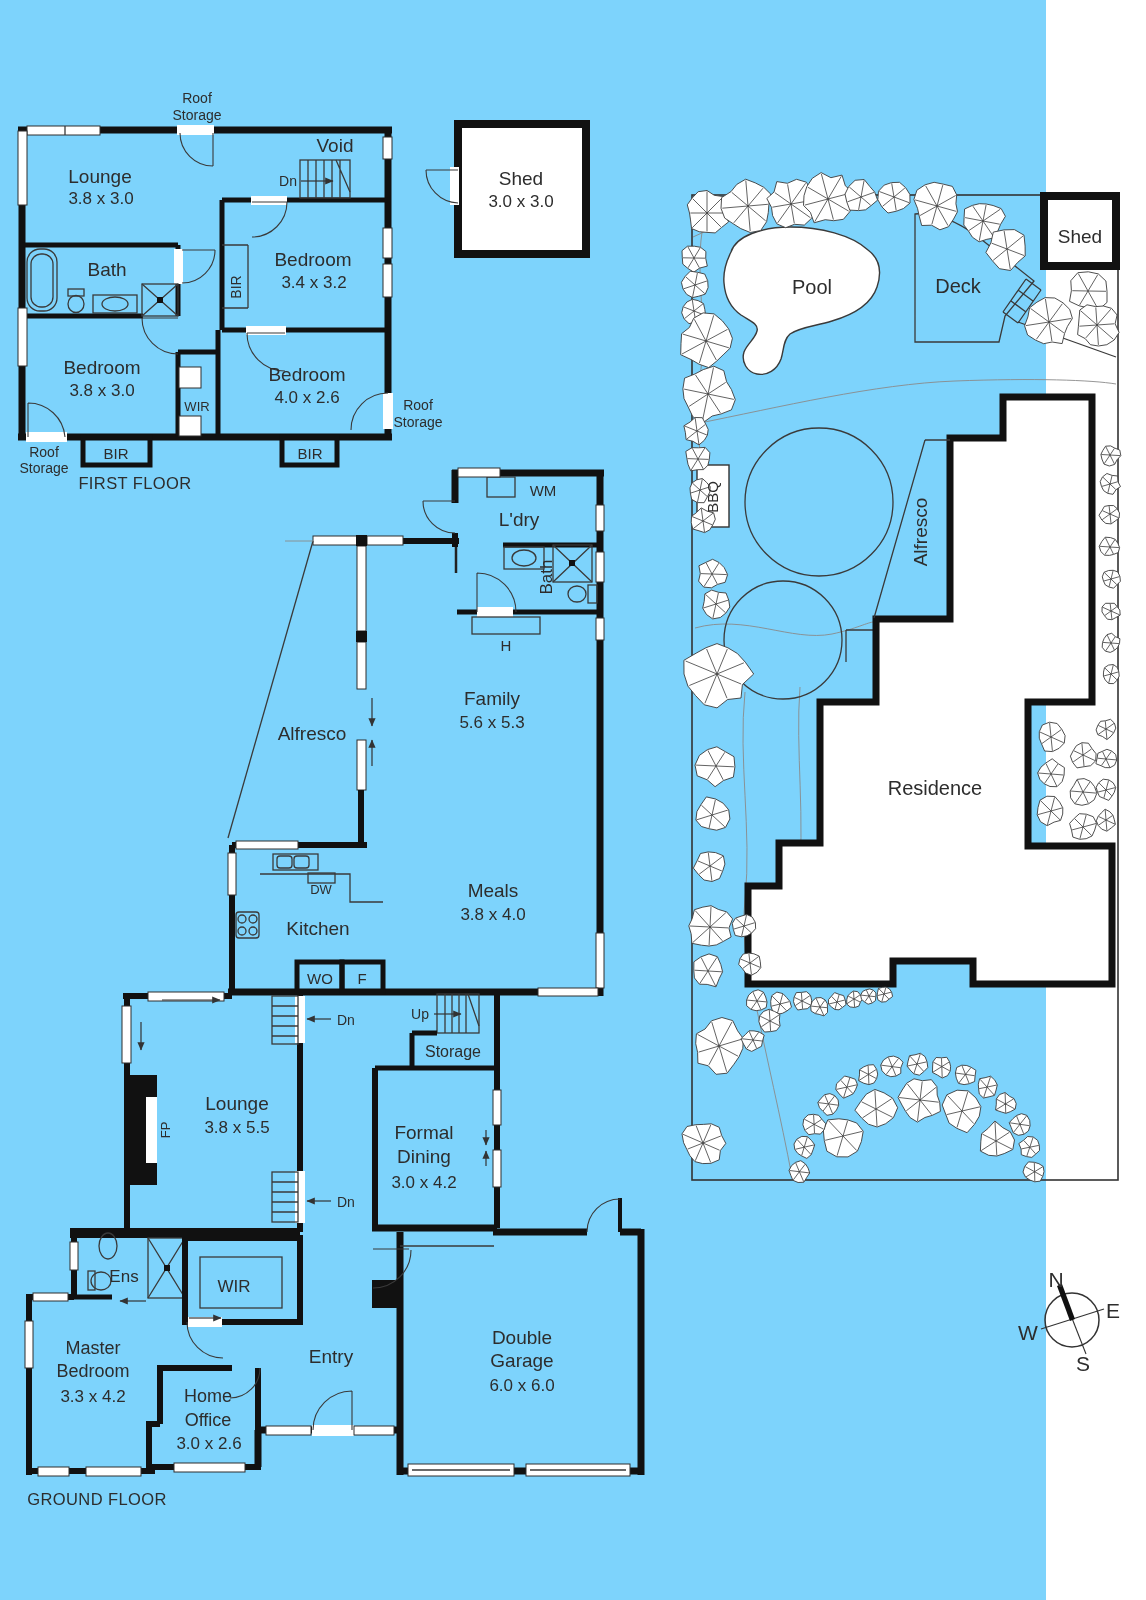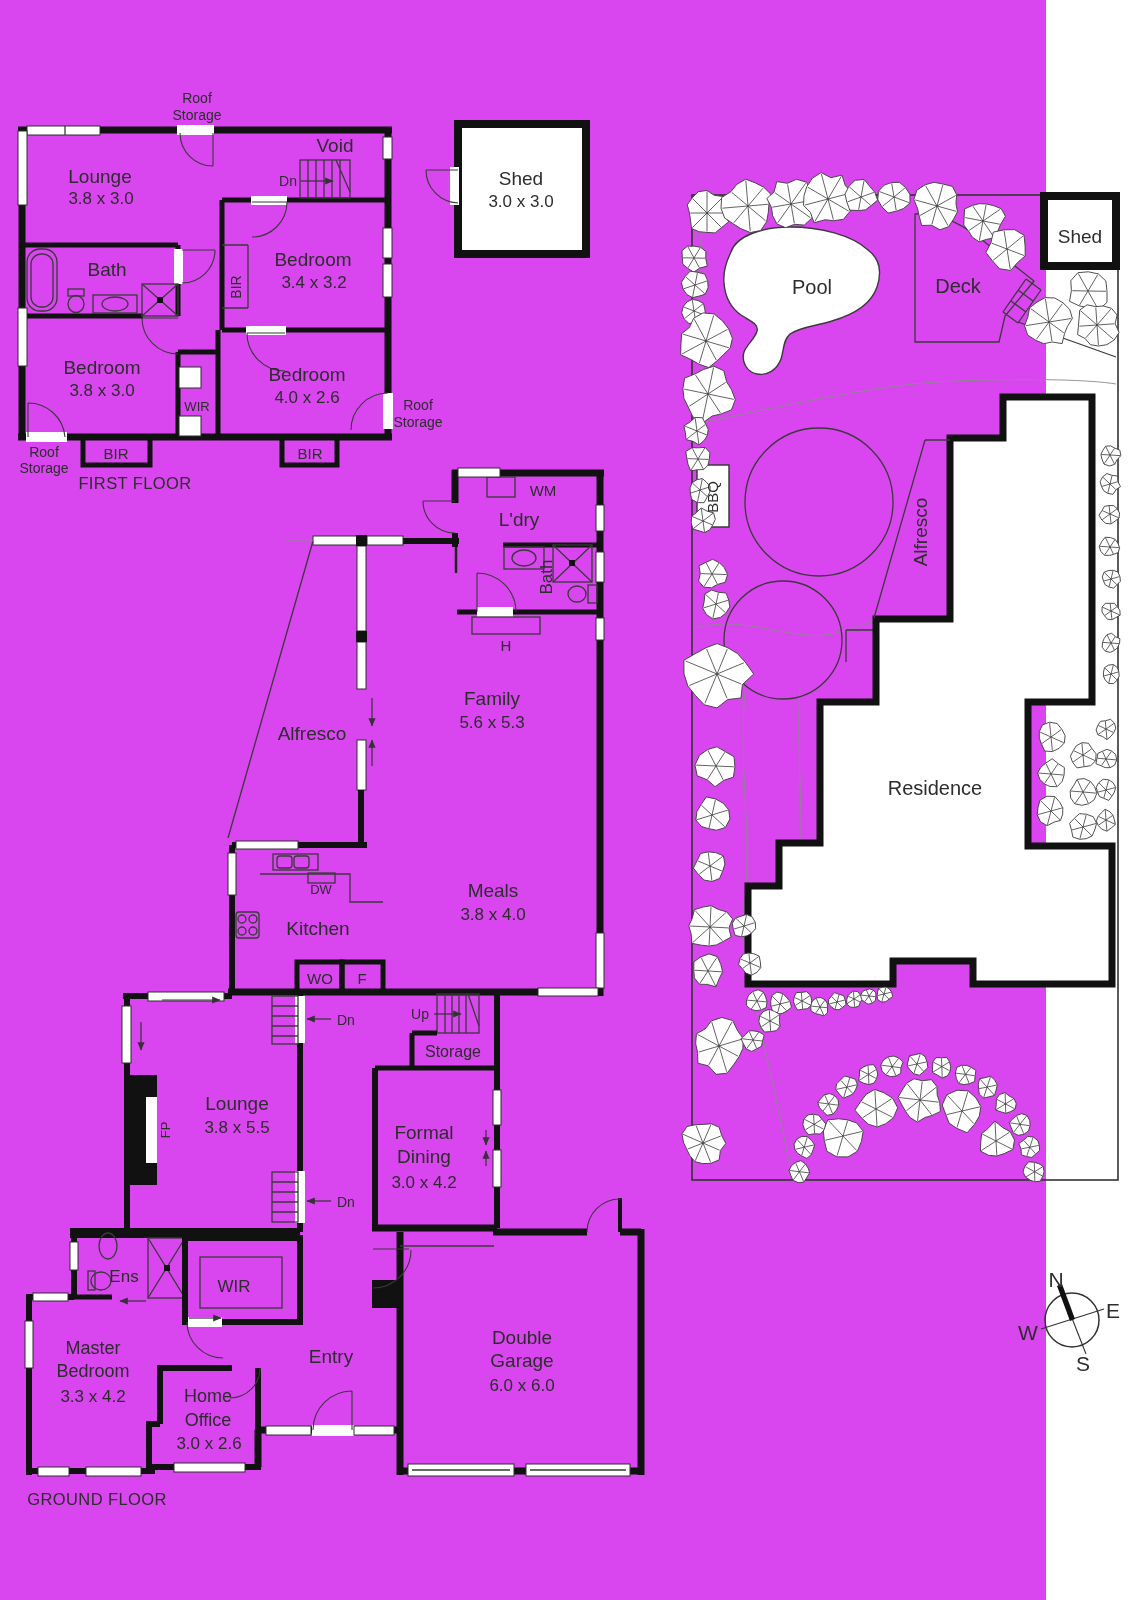--- a/index.html
+++ b/index.html
@@ -1,16 +1,16 @@
 <!DOCTYPE html>
 <html><head>
 <meta charset="utf-8">
 <style>
   html,body{margin:0;padding:0;background:#fff}
-  .page{width:1046px;height:1600px;position:relative;background:#d946ef}
+  .page{width:1046px;height:1600px;position:relative;background:#7dd3fc}
   svg{display:block}
   .wx{stroke:#111;fill:none;stroke-width:7}
   .wall{stroke:#111;fill:none;stroke-width:6}
   .w5{stroke:#111;fill:none;stroke-width:5}
   .thin{stroke:#3a3a3a;fill:none;stroke-width:1.3}
   .xthin{stroke:#8a8a8a;fill:none;stroke-width:0.9}
   .win{fill:#fff;stroke:#2e2e2e;stroke-width:1}
   .gap{fill:#fff;stroke:none}
   .blk{fill:#111;stroke:none}
   .arc{stroke:#3a3a3a;fill:none;stroke-width:1.1}

